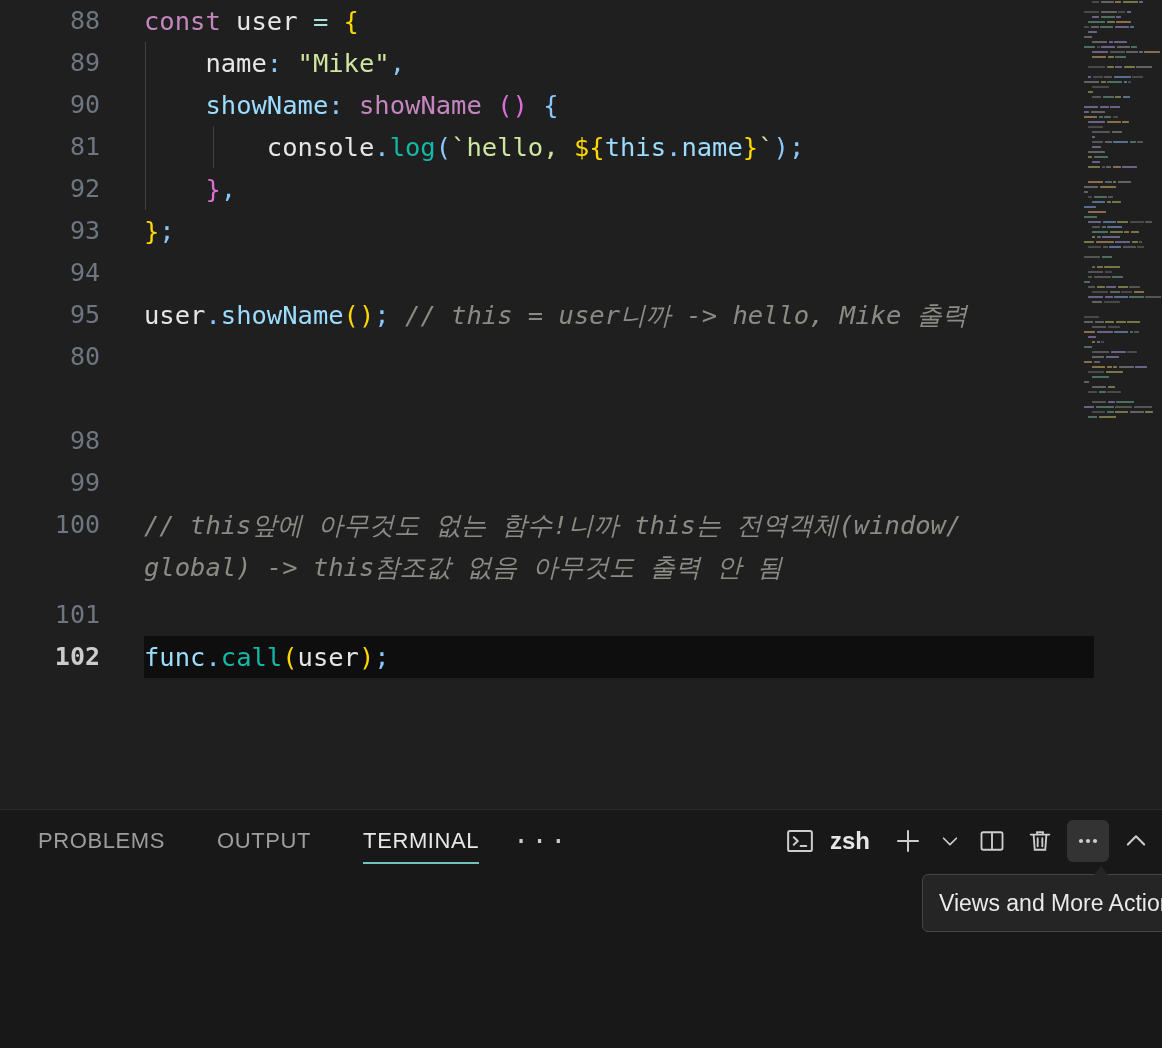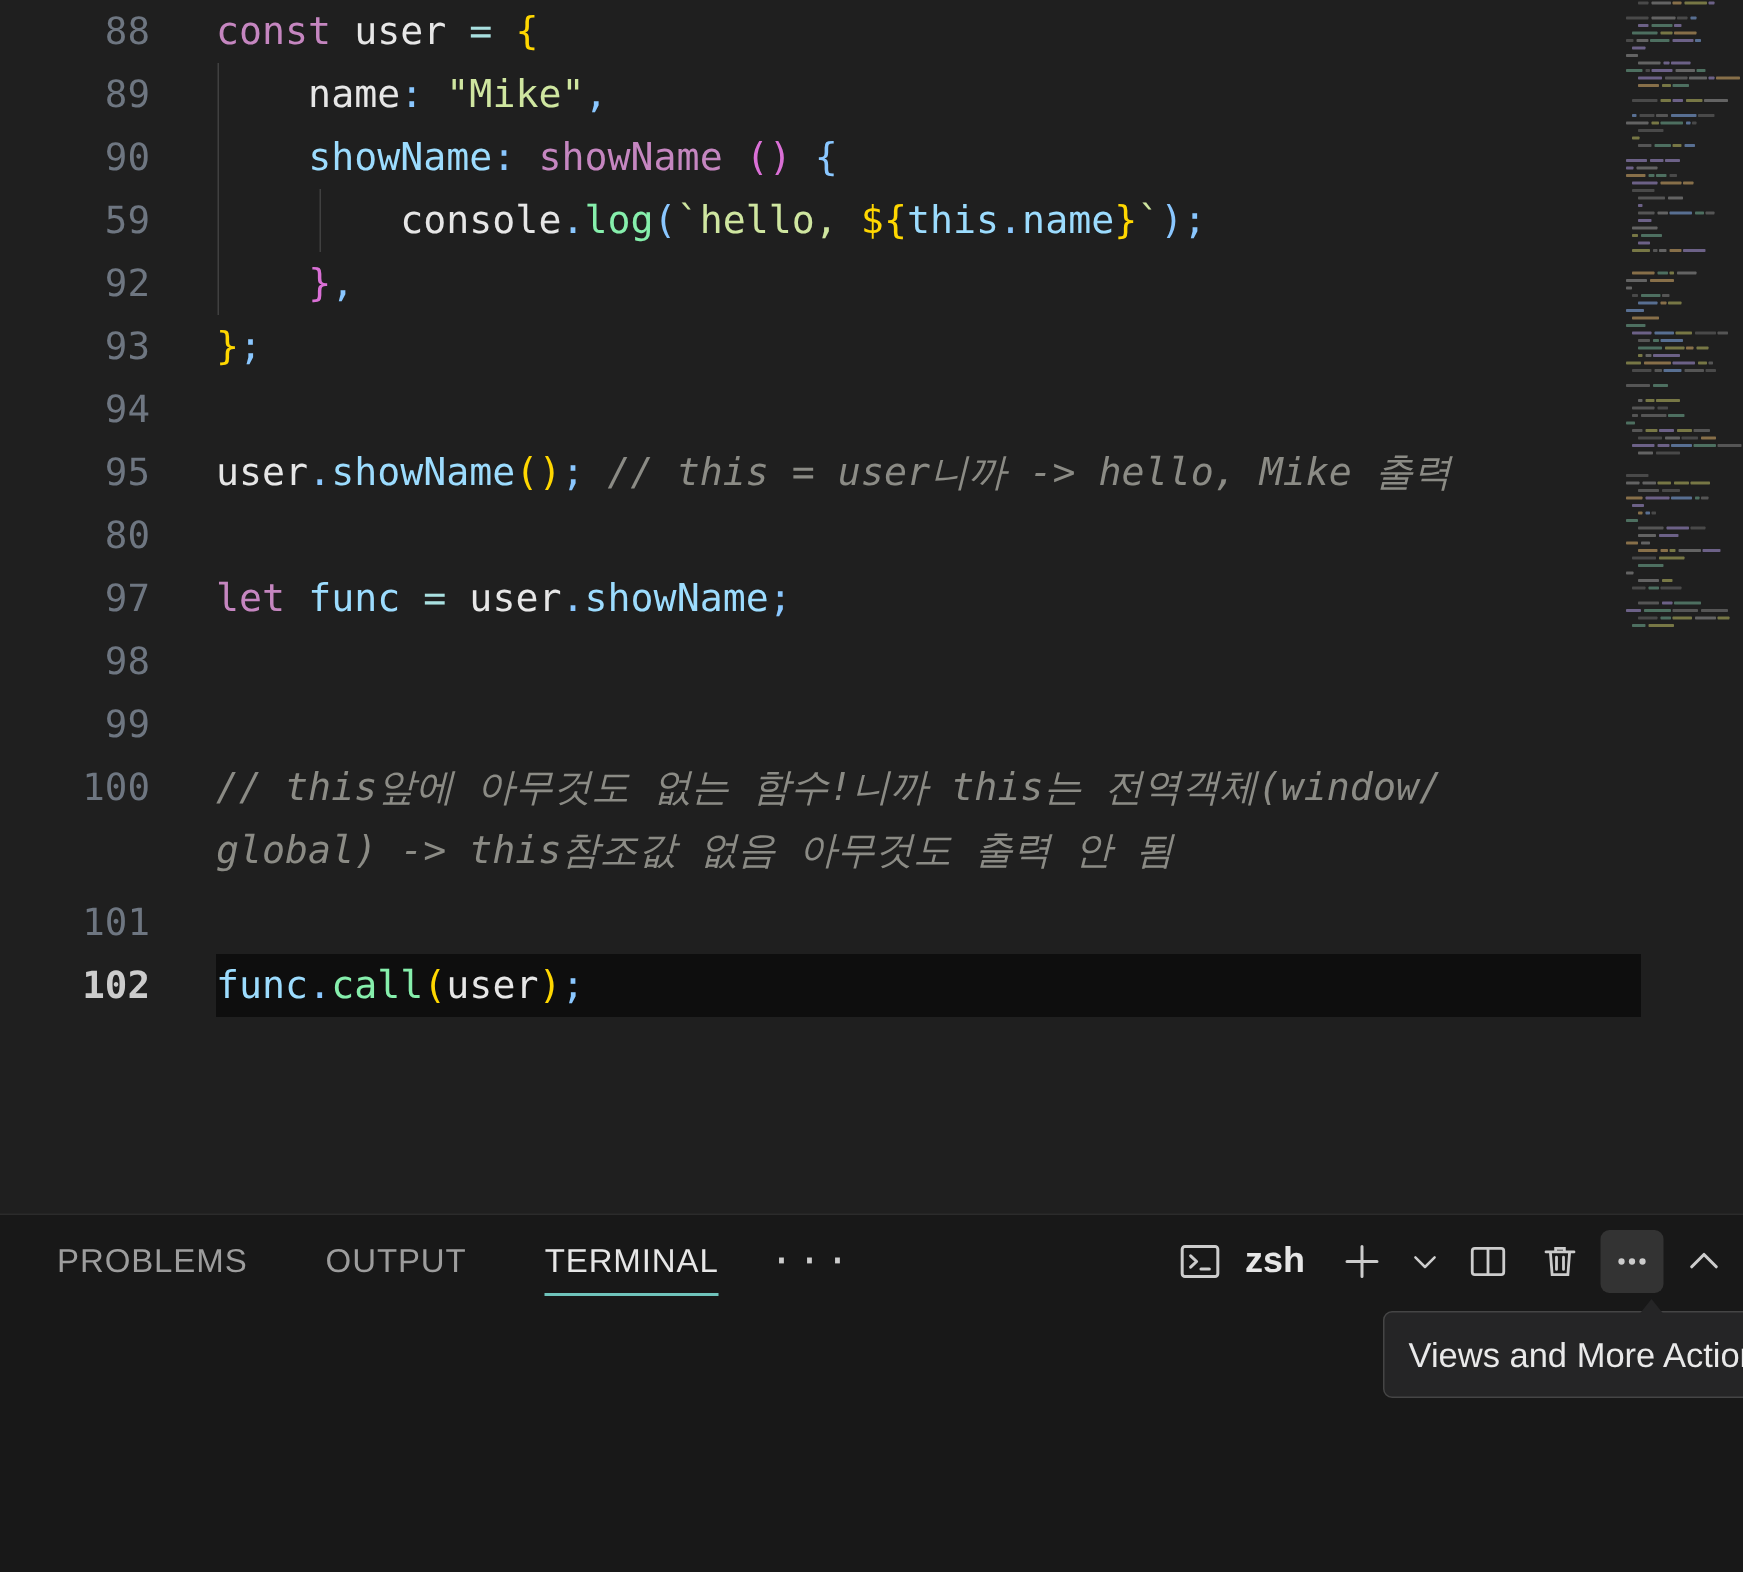--- a/index.html
+++ b/index.html
@@ -81,21 +81,21 @@
     width: 1px;
     background: #404040;
   }
 
   
   .kw      { color: #c586c0; }           
   .var     { color: #9cdcfe; }           
   .plain   { color: #e6e6e6; }
   .eq      { color: #a9e0e0; }
   .strg    { color: #cfe6a0; }           
-  .fn      { color: #86efac; }           
+  .fn      { color: #14b8a6; }           
   .br-y    { color: #ffd700; }           
   .br-p    { color: #da70d6; }           
   .br-b    { color: #8ac7ff; }           
   .punc    { color: #8ac7ff; }
   .cmt     { color: #8b8b85; font-style: italic; }
   .tick    { color: #cfe6a0; }
   .dollar  { color: #ffd700; }
 
   
   .minimap {
@@ -266,21 +266,21 @@
         <span class="ln">89</span>
         <span class="code"><span class="plain">    name</span><span class="punc">:</span><span class="plain"> </span><span class="strg">"Mike"</span><span class="punc">,</span></span>
       </div>
 
       <div class="line" style="top:84px; position:absolute; left:0; width:1080px;">
         <span class="ln">90</span>
         <span class="code"><span class="plain">    </span><span class="var">showName</span><span class="punc">:</span><span class="plain"> </span><span class="kw">showName</span><span class="plain"> </span><span class="br-p">(</span><span class="br-p">)</span><span class="plain"> </span><span class="br-b">{</span></span>
       </div>
 
       <div class="line" style="top:126px; position:absolute; left:0; width:1080px;">
-        <span class="ln">59</span>
+        <span class="ln">81</span>
         <span class="code"><span class="plain">        console</span><span class="punc">.</span><span class="fn">log</span><span class="br-b">(</span><span class="tick">`</span><span class="strg">hello, </span><span class="dollar">${</span><span class="var">this</span><span class="punc">.</span><span class="var">name</span><span class="dollar">}</span><span class="tick">`</span><span class="br-b">)</span><span class="punc">;</span></span>
       </div>
 
       <div class="line" style="top:168px; position:absolute; left:0; width:1080px;">
         <span class="ln">92</span>
         <span class="code"><span class="plain">    </span><span class="br-p">}</span><span class="punc">,</span></span>
       </div>
 
       <div class="line" style="top:210px; position:absolute; left:0; width:1080px;">
         <span class="ln">93</span>
@@ -295,24 +295,20 @@
       <div class="line" style="top:294px; position:absolute; left:0; width:1080px;">
         <span class="ln">95</span>
         <span class="code"><span class="plain">user</span><span class="punc">.</span><span class="var">showName</span><span class="br-y">(</span><span class="br-y">)</span><span class="punc">;</span><span class="plain"> </span><span class="cmt">// this = user니까 -&gt; hello, Mike 출력</span></span>
       </div>
 
       <div class="line" style="top:336px; position:absolute; left:0; width:1080px;">
         <span class="ln">80</span>
         <span class="code"></span>
       </div>
 
-      <div class="line" style="top:378px; position:absolute; left:0; width:1080px;">
-        <span class="ln">97</span>
-        <span class="code"><span class="kw">let</span><span class="plain"> </span><span class="var">func</span><span class="plain"> </span><span class="eq">=</span><span class="plain"> user</span><span class="punc">.</span><span class="var">showName</span><span class="punc">;</span></span>
-      </div>
 
       <div class="line" style="top:420px; position:absolute; left:0; width:1080px;">
         <span class="ln">98</span>
         <span class="code"></span>
       </div>
 
       <div class="line" style="top:462px; position:absolute; left:0; width:1080px;">
         <span class="ln">99</span>
       </div>
 

